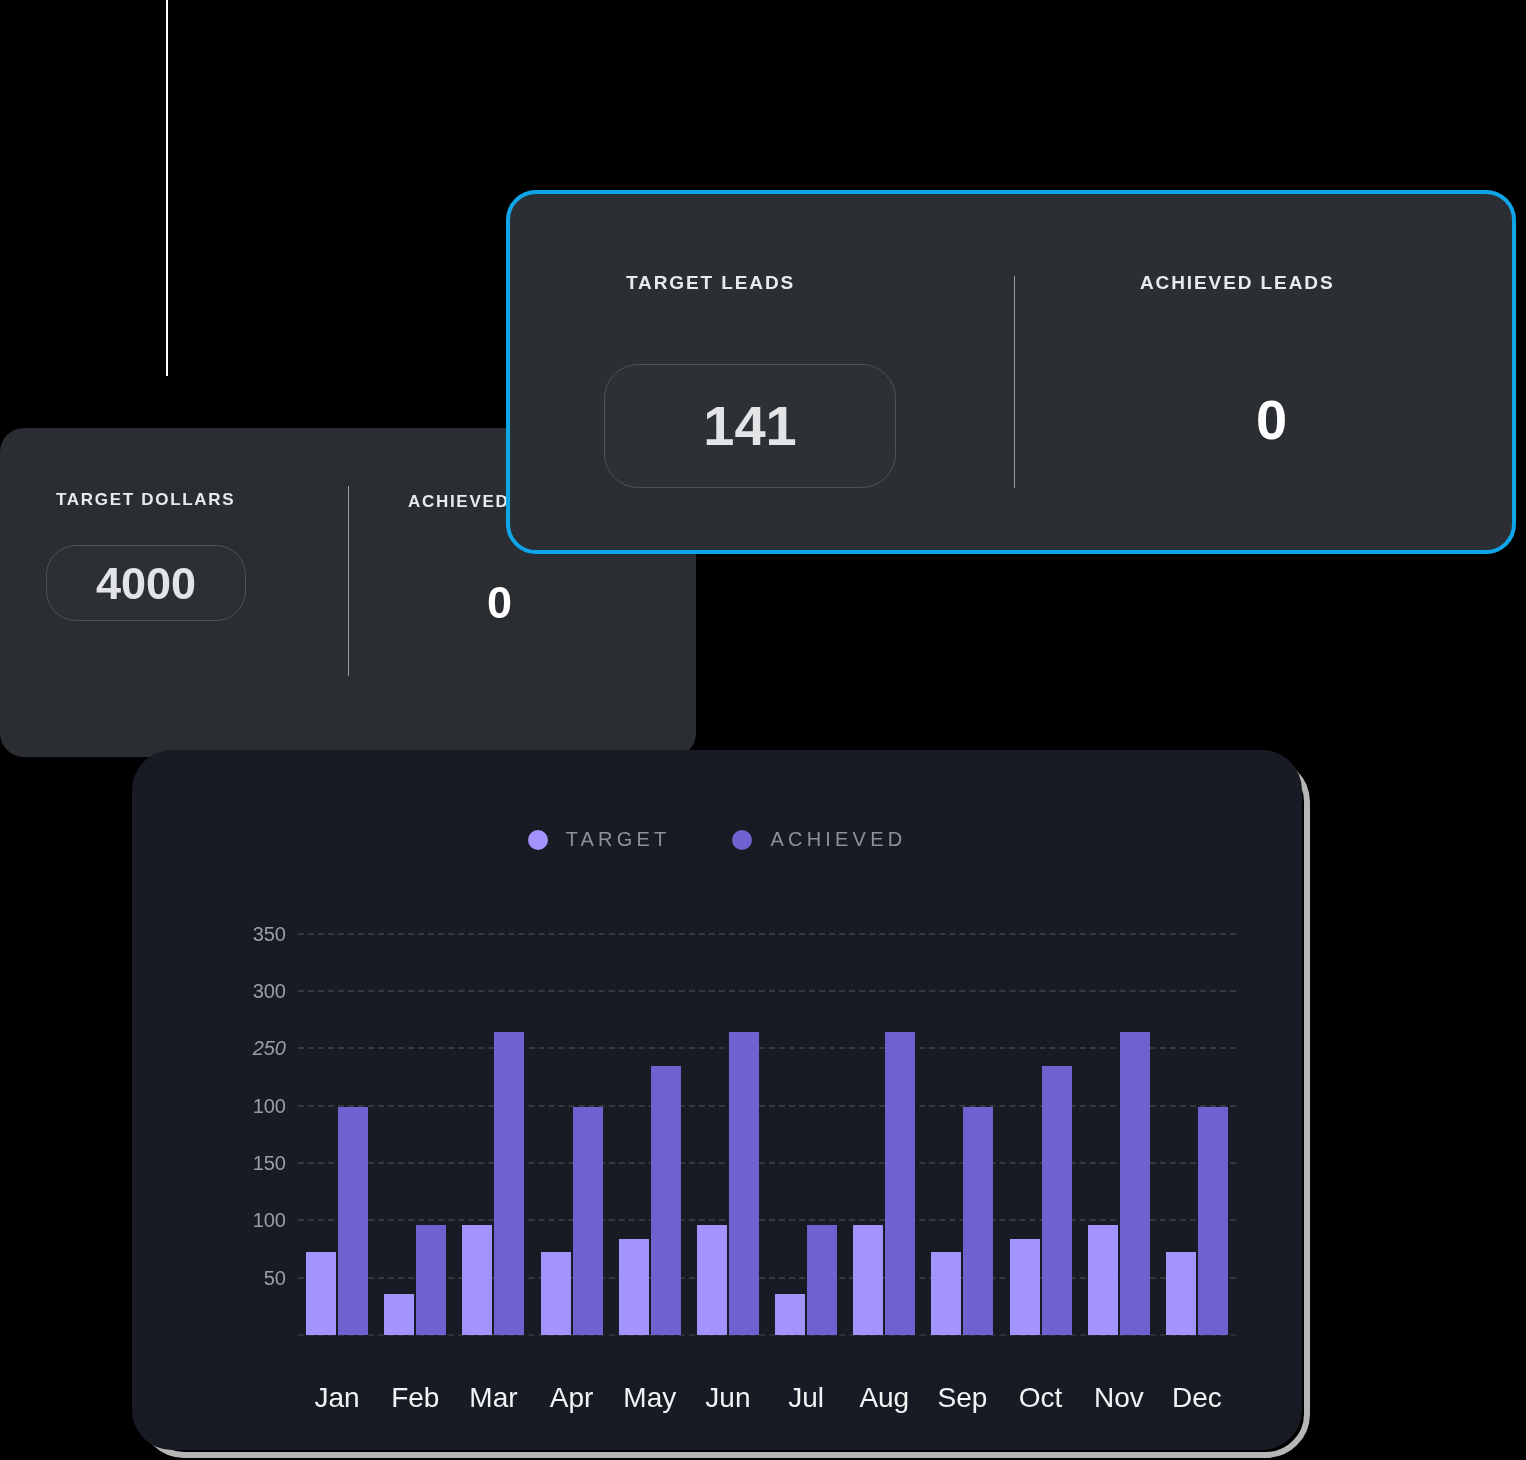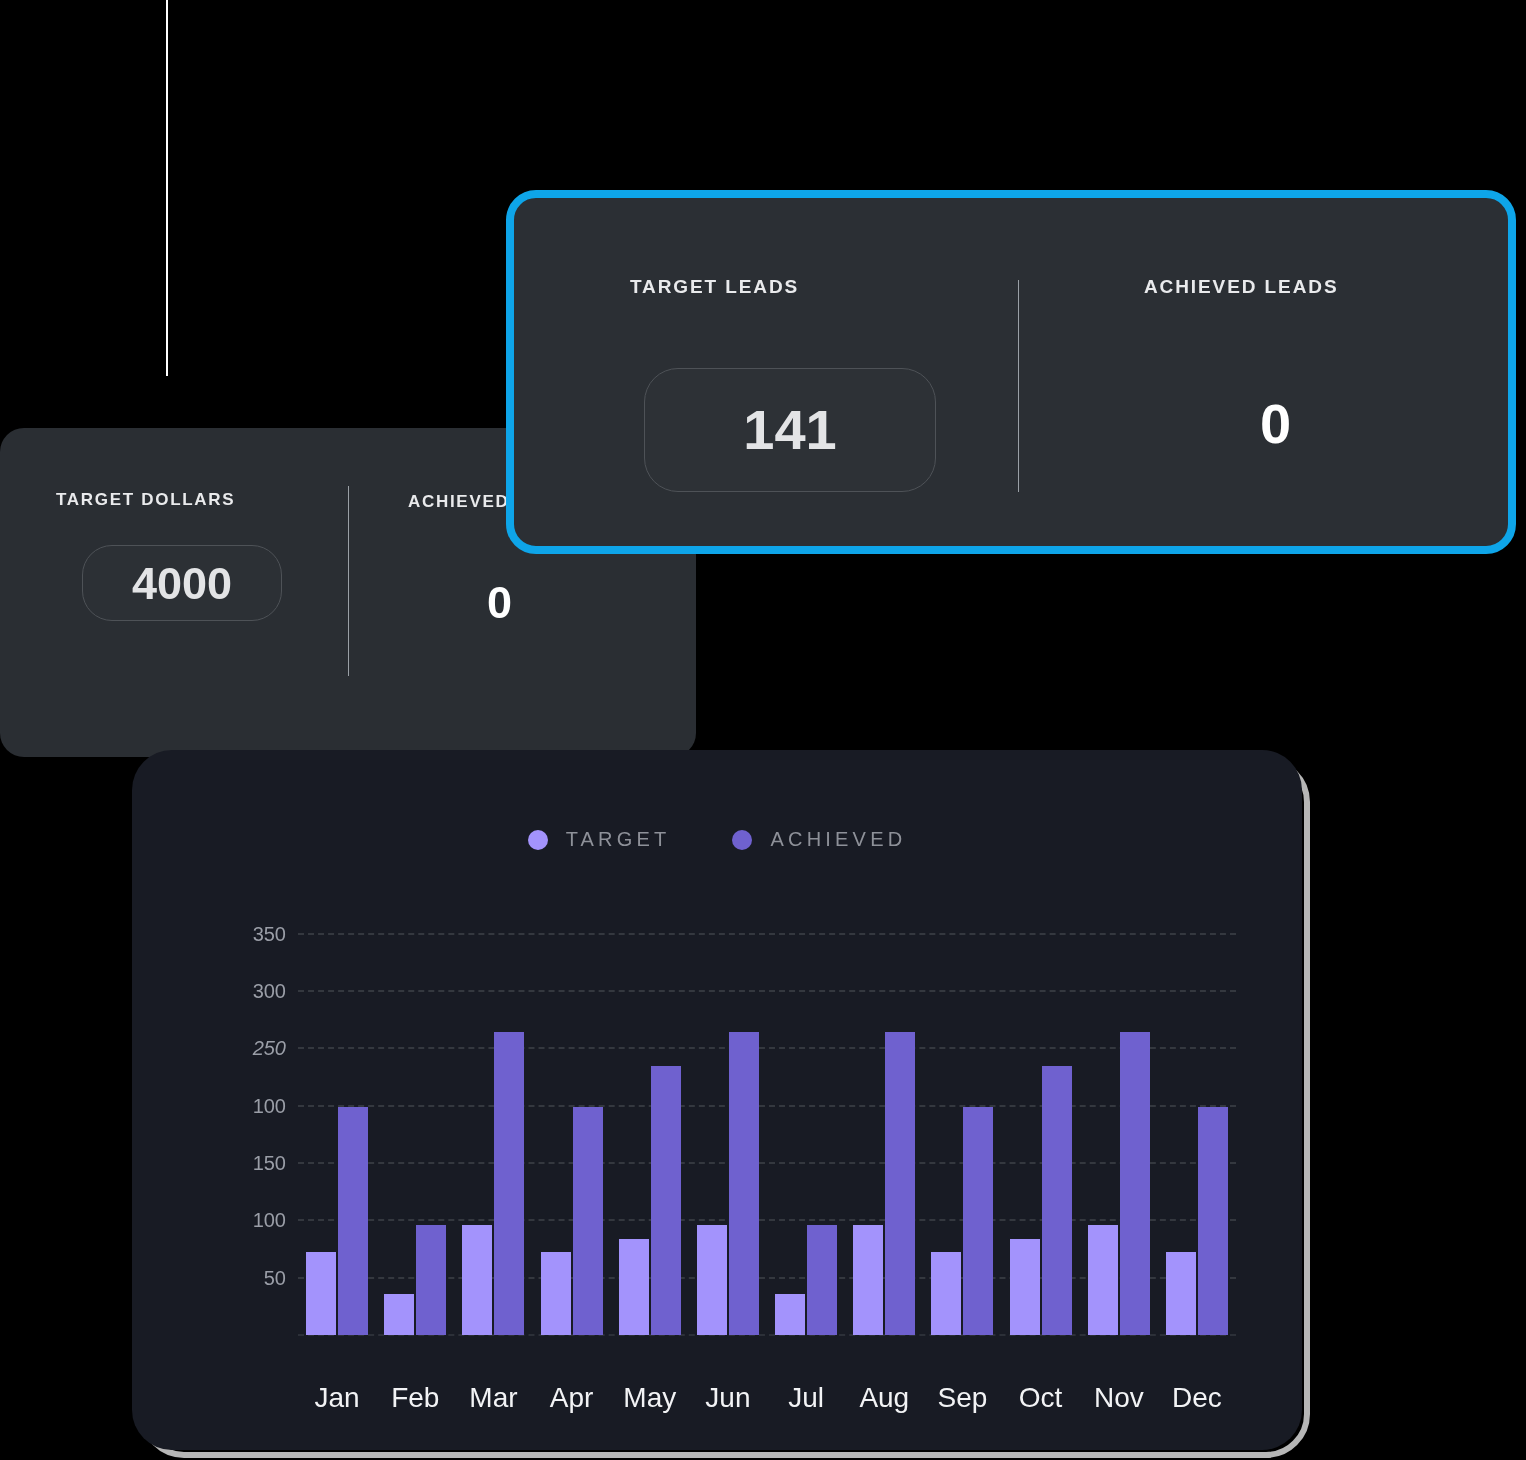--- a/index.html
+++ b/index.html
@@ -33,21 +33,20 @@
     color:#e9eaec;
     text-transform:uppercase;
     white-space:nowrap;
   }
   .stat-value-box{
     border:1px solid #4e5257;
     border-radius:32px;
     display:flex;align-items:center;justify-content:center;
     box-sizing:border-box;
     background:rgba(255,255,255,0.012);
-    margin-left:36px;
   }
   .stat-value{
     font-size:56px;
     font-weight:700;
     color:#e3e4e6;
     line-height:1;
   }
   .stat-value.plain{color:#ffffff;}
   .stat-divider{
     position:absolute;
@@ -67,21 +66,21 @@
     position:absolute;left:46px;top:117px;width:200px;height:76px;
     border-radius:30px;
   }
   #dollars-card .ach-label{position:absolute;left:408px;top:64px;}
   #dollars-card .ach-value{position:absolute;left:487px;top:152px;}
   #dollars-card .stat-divider{left:348px;top:58px;height:190px;}
 
   
   #leads-card{
     left:506px;top:190px;width:1010px;height:364px;
-    border:8px solid #0ea5e9;
+    border:4px solid #0ea5e9;
     border-radius:30px;
     background:#2b2f34;
   }
   #leads-card .leads-label{position:absolute;left:116px;top:78px;}
   #leads-card .leads-box{
     position:absolute;left:94px;top:170px;width:292px;height:124px;
     border-radius:34px;
   }
   #leads-card .ach-leads-label{position:absolute;left:630px;top:78px;}
   #leads-card .ach-leads-value{position:absolute;left:746px;top:198px;}

